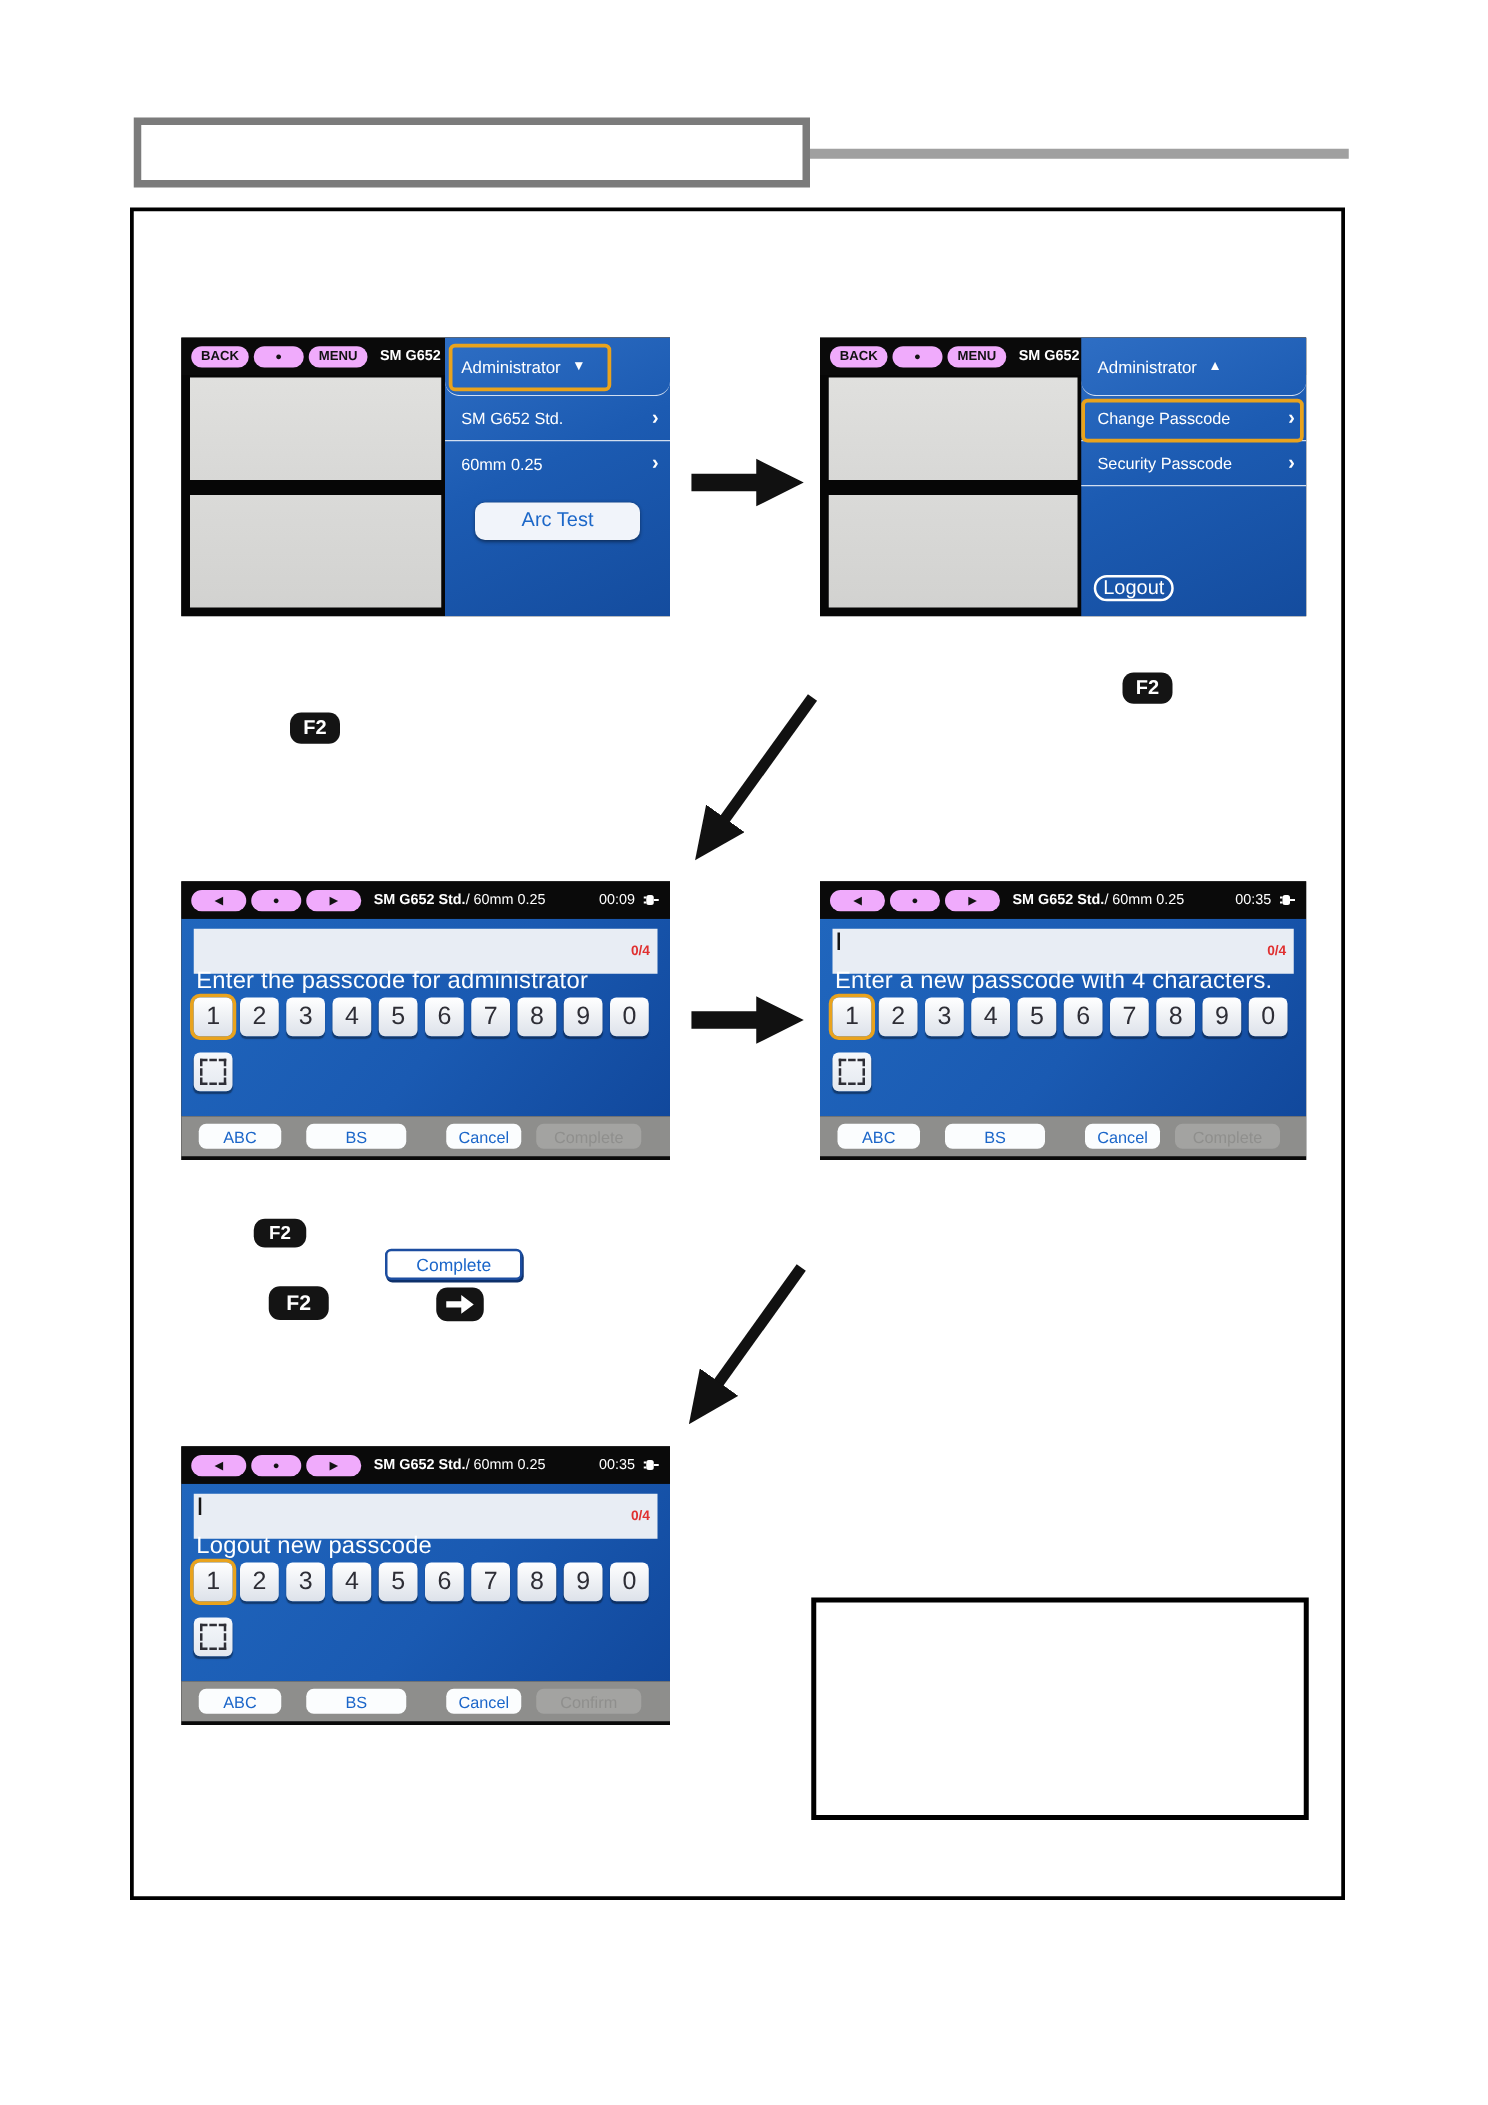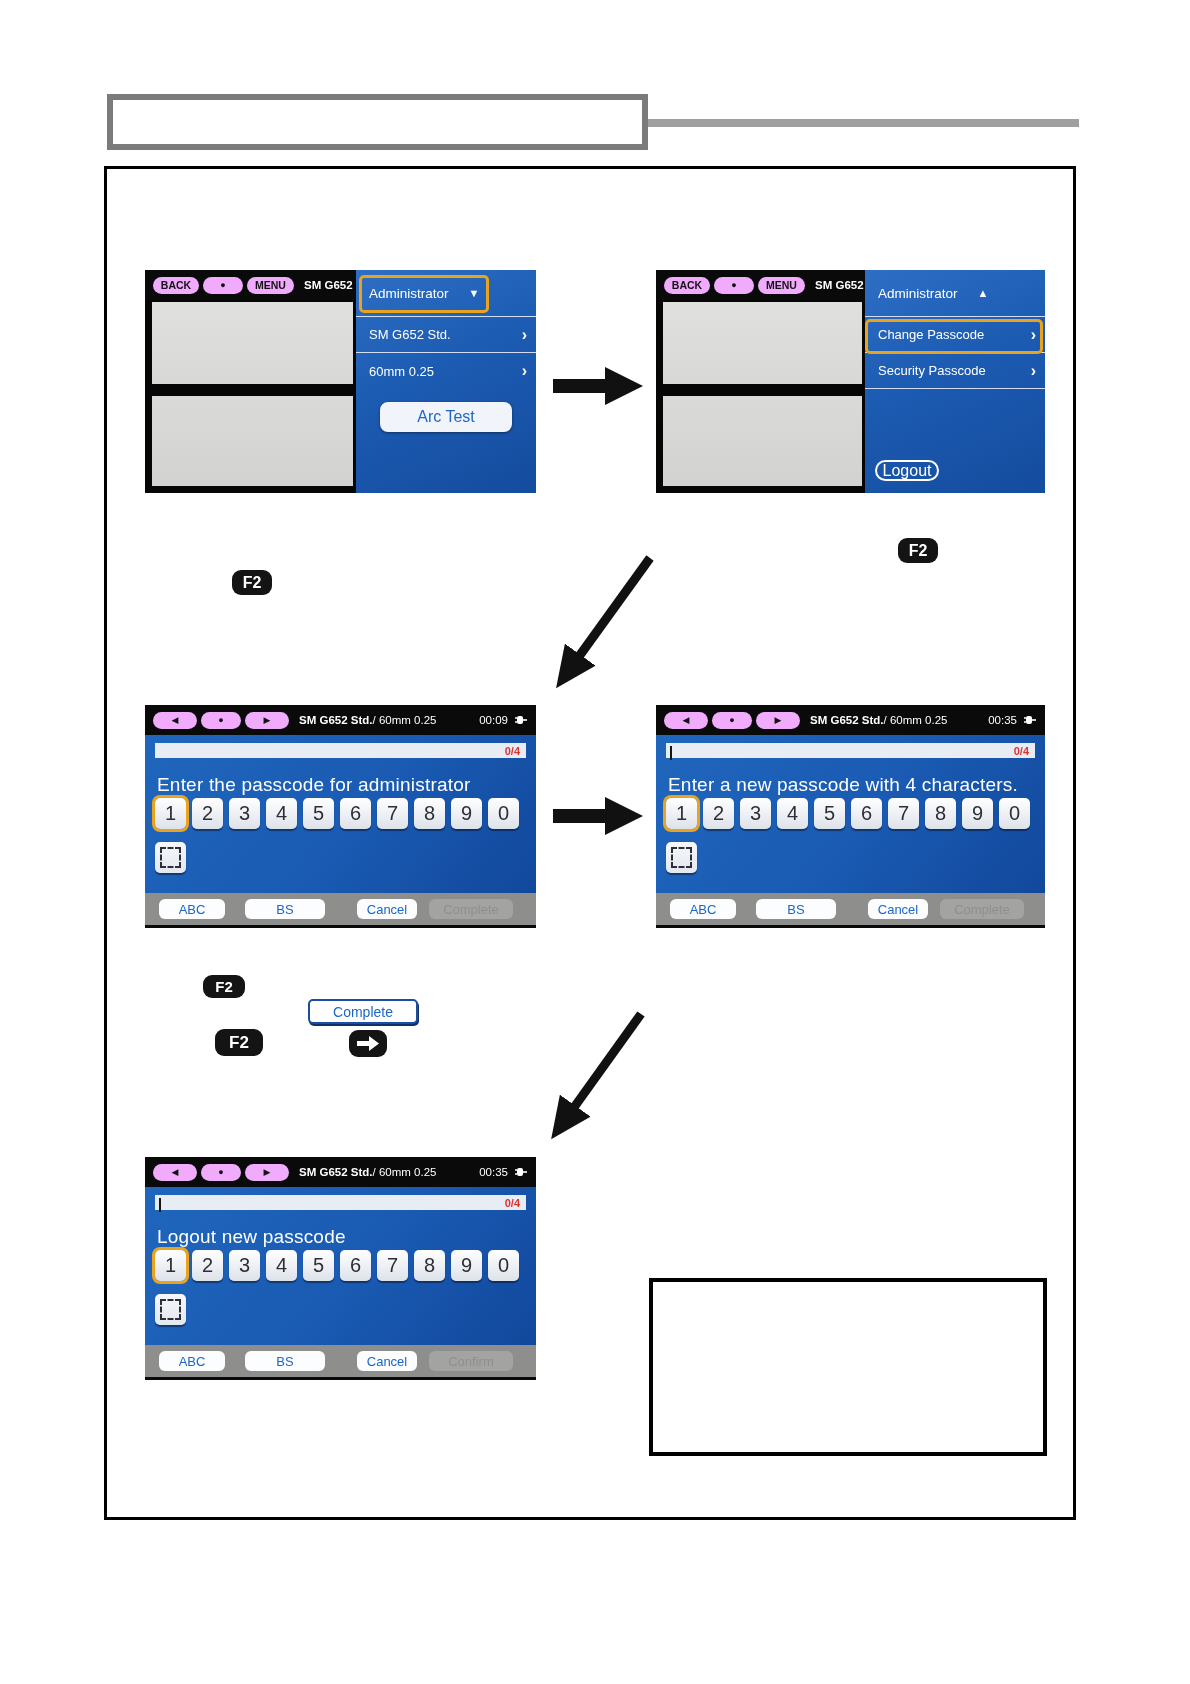--- a/index.html
+++ b/index.html
@@ -34,42 +34,42 @@
 
   .cam { position:absolute; left:0; top:30px; bottom:0; background:#060606; }
   .cam-a { width:211px; } .cam-b { width:209px; }
   .view-top { position:absolute; left:7px; right:3px; top:2px; height:82px;
               background:linear-gradient(#e0e0de,#d8d8d6); }
   .view-bot { position:absolute; left:7px; right:3px; top:96px; height:90px;
               background:linear-gradient(#dadad8,#d2d2d0); }
 
   .menu-panel { position:absolute; top:0; bottom:0; right:0; width:180px; z-index:2;
                 background:linear-gradient(155deg,#2e6ec4 0%,#1c5bb2 45%,#144c9e 100%); }
-  .account-row { position:relative; height:46px; display:flex; align-items:center; gap:20px;
+  .account-row { position:relative; height:46px; display:flex; align-items:center; gap:9px;
                  padding-left:13px; color:#fff; font-size:13.5px;
-                 border-bottom:1px solid rgba(255,255,255,.8); }
+                 border-bottom:1px solid rgba(255,255,255,.8);border-radius:12px; }
   .caret { font-size:11px; }
   .menu-row { position:relative; height:36px; display:flex; align-items:center; justify-content:space-between;
               padding:0 9px 0 13px; color:#fff; font-size:13px; box-sizing:border-box; }
   .menu-row.divided { border-bottom:1px solid rgba(255,255,255,.8); }
   .chev { color:#fff; font-size:16px; font-weight:bold; line-height:1; }
   .hl-box { position:absolute; border:3px solid #e9a31d; border-radius:5px; pointer-events:none; }
   .hl-account { left:3px; top:5px; width:124px; height:32px; }
   .hl-row { left:0px; top:2px; width:172px; height:29px; }
   .arc-btn { position:absolute; left:24px; top:132px; width:132px; height:30px; background:#f1f4fa;
              color:#1c67c8; font-size:16px; border-radius:8px; display:flex; align-items:center;
              justify-content:center; box-shadow:0 1px 3px rgba(0,0,0,.45); }
   .logout-btn { position:absolute; left:10px; bottom:12px; width:64px; height:21px; border:2px solid #fff;
                 border-radius:11px; color:#fff; font-size:16px; display:flex; align-items:center;
                 justify-content:center; box-sizing:border-box; }
 
   
   .pscreen { position:absolute; left:0; top:30px; right:0; height:158px;
              background:linear-gradient(130deg,#2066bd 0%,#1a5ab2 55%,#11489c 100%); }
-  .field { position:absolute; left:10px; top:8px; right:10px; height:15px; background:#e8edf4;
+  .field { position:absolute; left:10px; top:8px; right:10px; height:36px; background:#e8edf4;
            display:flex; align-items:center; justify-content:flex-end; padding-right:6px; box-sizing:border-box; }
   .counter { color:#e03030; font-size:11px; font-weight:bold; }
   .cursor { position:absolute; left:4px; top:3px; width:2px; height:14px; background:#151515; }
   .prompt { position:absolute; left:12px; top:39px; color:#fff; font-size:19px; letter-spacing:.2px; white-space:nowrap; }
   .keys { position:absolute; left:10px; top:63px; display:flex; gap:6px; }
   .key { width:31px; height:31px; border-radius:5px; background:linear-gradient(#ffffff,#dde2ea);
          box-shadow:0 2px 1px rgba(0,0,0,.4); color:#2e2e36; font-size:20px;
          display:flex; align-items:center; justify-content:center; }
   .keys .key:first-child { box-shadow:0 0 0 3px #e9a31d, 0 2px 1px rgba(0,0,0,.4); }
   .space-key { position:absolute; left:10px; top:107px; width:31px; height:31px; border-radius:5px;

